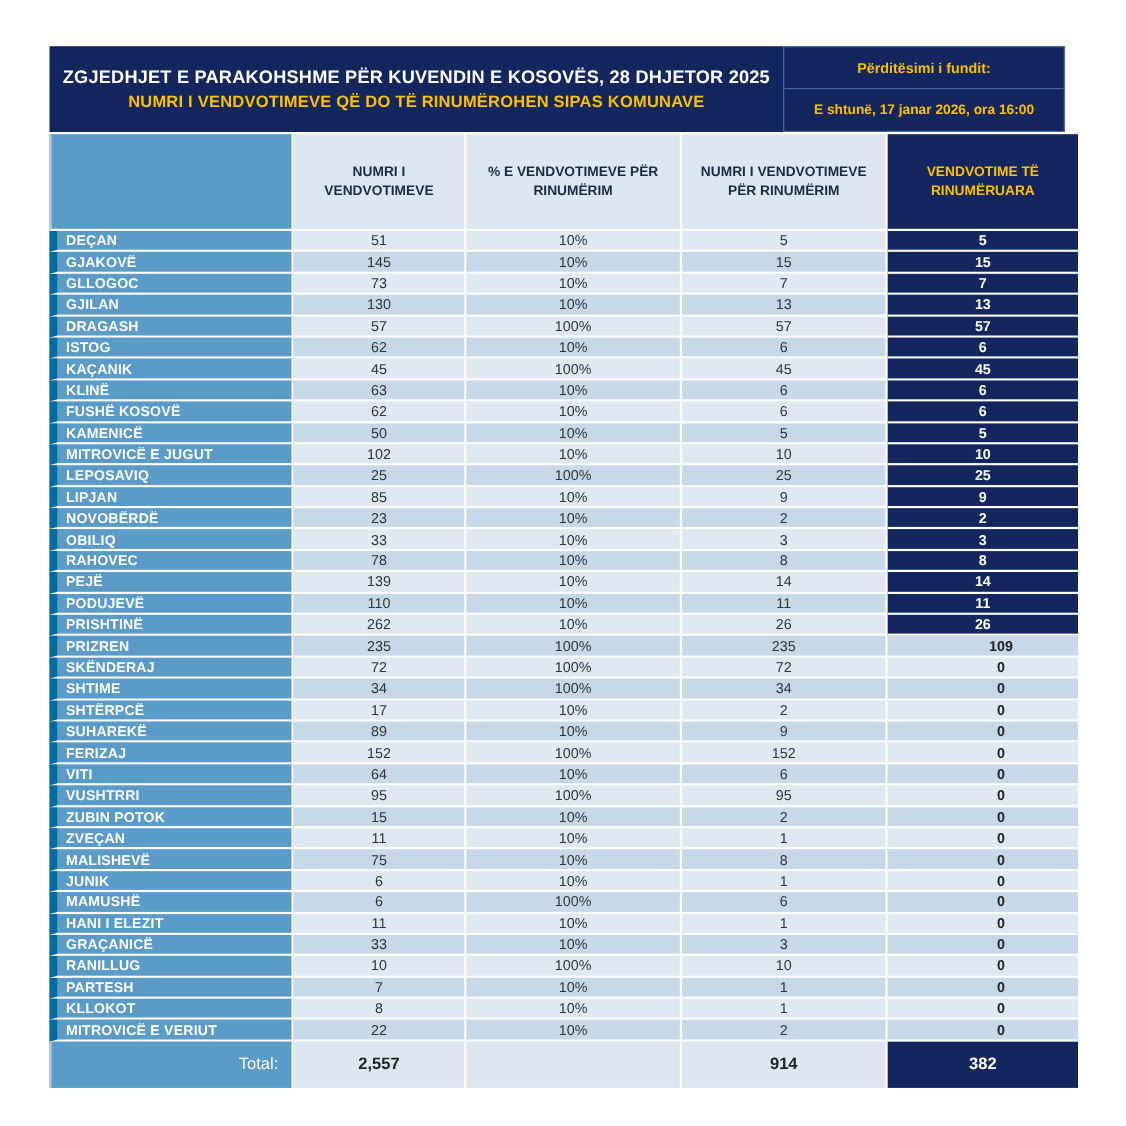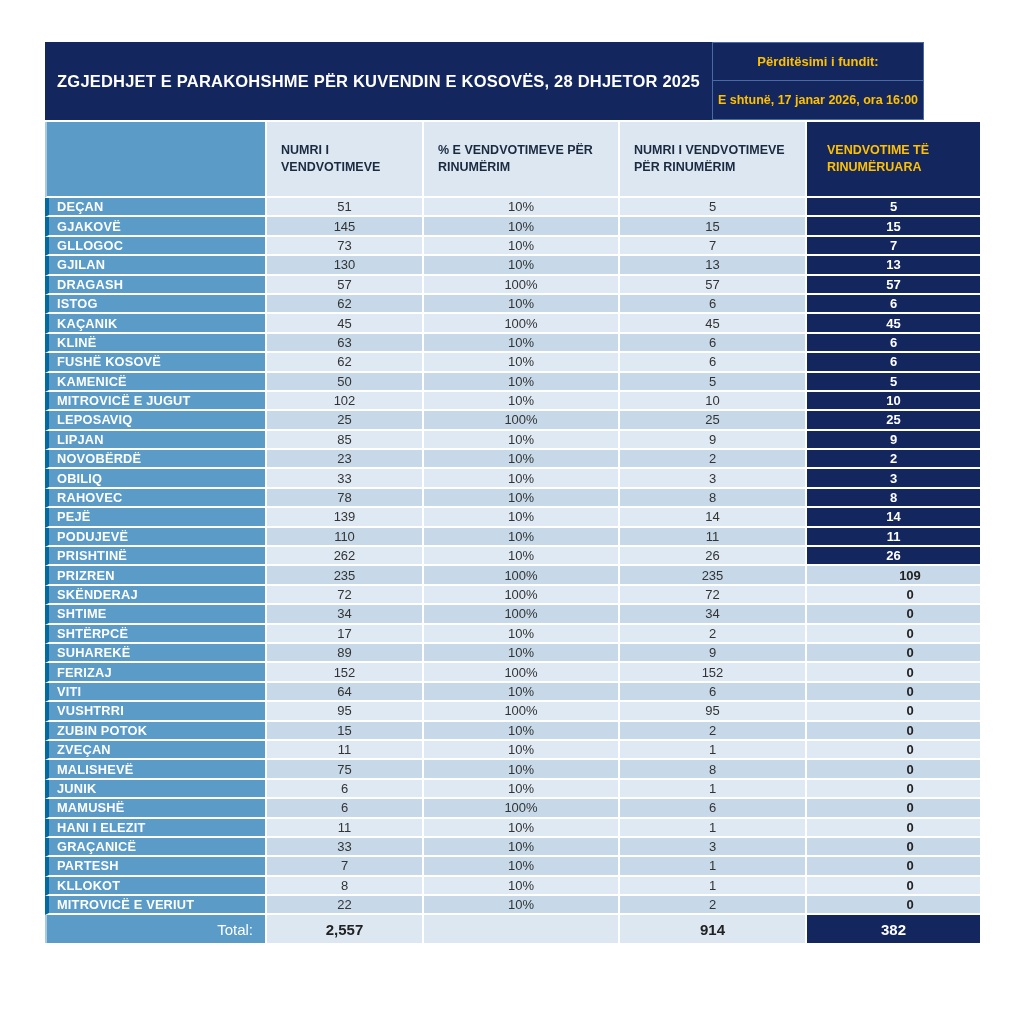--- a/index.html
+++ b/index.html
@@ -9,74 +9,75 @@
   
   .header-row{display:flex;height:78px;}
   .title-box{
     width:667px;box-sizing:border-box;
     background:var(--navy,#14265E);
     display:flex;flex-direction:column;justify-content:center;align-items:center;text-align:center;
   }
   .title1{color:#ffffff;font-weight:bold;font-size:16.5px;letter-spacing:.2px;}
   .title2{color:var(--gold,#FFC000);font-weight:bold;font-size:15px;margin-top:4px;letter-spacing:.2px;}
   .update-box{
-    width:212px;box-sizing:border-box;background:var(--navy,#14265E);
+    width:256px;box-sizing:border-box;background:var(--navy,#14265E);
     border:1px solid var(--border-blue,#4A6AA5);
     display:flex;flex-direction:column;
   }
   .update-top{flex:0 0 37px;display:flex;align-items:center;justify-content:center;
     border-bottom:1px solid var(--border-blue,#4A6AA5);
     color:var(--gold,#FFC000);font-weight:bold;font-size:13px;}
   .update-bottom{flex:1;display:flex;align-items:center;justify-content:center;
     color:var(--gold,#FFC000);font-weight:bold;font-size:12.5px;}
 
   
   table{border-collapse:separate;border-spacing:0;table-layout:fixed;width:935px;margin-top:2px;}
   th,td{box-sizing:border-box;overflow:hidden;}
 
   thead th{
-    height:76px;background:var(--head-light,#DCE7F1);
+    height:88px;background:var(--head-light,#DCE7F1);
     color:#1B2A41;font-size:12.5px;font-weight:bold;line-height:1.35;
-    text-align:left;vertical-align:middle;padding:0 14px;
+    text-align:center;vertical-align:middle;padding:0 14px;
     border-right:2px solid #fff;border-bottom:2px solid #fff;
   }
   thead th.muni-h{background:var(--blue,#5B9BC8);border-left:2px solid #A9C9E0;}
   thead th.navy-h{background:var(--navy,#14265E);color:var(--gold,#FFC000);border-right:none;padding:4px 20px;}
 
   tbody td{height:19.4px;font-size:13px;border-bottom:2px solid #fff;}
   .td-muni{
     background:var(--blue,#5B9BC8);color:#ffffff;font-weight:bold;font-size:12.8px;
     padding-left:8px;text-align:left;letter-spacing:.2px;
-    border-left:4px solid #0369a1;border-right:2px solid #fff;
+    border-left:7px solid #0369a1;border-right:2px solid #fff;
   }
   .td-num{text-align:center;color:#333333;border-right:2px solid #fff;}
   tr.odd  .td-num{background:var(--row-light,#DFE9F3);}
   tr.even .td-num{background:var(--row-dark,#C7D9E9);}
   .td-bold{font-weight:bold;color:#222222;padding-left:34px;}
   .td-last{border-right:none;}
   .td-recounted-navy{
     background:var(--navy,#14265E);color:#ffffff;font-weight:bold;text-align:center;
   }
 
-  tfoot td{height:28px;font-size:15px;}
+  tfoot td{height:42px;font-size:15px;}
   .total-label{
     background:var(--blue,#5B9BC8);color:#ffffff;text-align:right;padding-right:12px;
     border-left:2px solid #A9C9E0;border-right:2px solid #fff;font-weight:normal;
   }
   .total-num{background:var(--head-light,#DCE7F1);color:#222222;font-weight:bold;text-align:center;border-right:2px solid #fff;}
   .total-recounted{background:var(--navy,#14265E);color:#ffffff;font-weight:bold;text-align:center;}
 </style>
 </head>
 <body>
 
 <div class="page">
 
   <div class="header-row">
     <div class="title-box">
       <div class="title1">ZGJEDHJET E PARAKOHSHME PËR KUVENDIN E KOSOVËS, 28 DHJETOR 2025</div>
+      <div class="title2">NUMRI I VENDVOTIMEVE QË DO TË RINUMËROHEN SIPAS KOMUNAVE</div>
     </div>
     <div class="update-box">
       <div class="update-top">Përditësimi i fundit:</div>
       <div class="update-bottom">E shtunë, 17 janar 2026, ora 16:00</div>
     </div>
   </div>
 
   <table>
     <colgroup>
       <col style="width:222px">
@@ -326,20 +327,27 @@
           <td class="td-num">1</td>
           <td class="td-num td-bold td-last">0</td>
         </tr>
         <tr class="even">
           <td class="td-muni">GRAÇANICË</td>
           <td class="td-num">33</td>
           <td class="td-num">10%</td>
           <td class="td-num">3</td>
           <td class="td-num td-bold td-last">0</td>
         </tr>
+        <tr class="odd">
+          <td class="td-muni">RANILLUG</td>
+          <td class="td-num">10</td>
+          <td class="td-num">100%</td>
+          <td class="td-num">10</td>
+          <td class="td-num td-bold td-last">0</td>
+        </tr>
         <tr class="even">
           <td class="td-muni">PARTESH</td>
           <td class="td-num">7</td>
           <td class="td-num">10%</td>
           <td class="td-num">1</td>
           <td class="td-num td-bold td-last">0</td>
         </tr>
         <tr class="odd">
           <td class="td-muni">KLLOKOT</td>
           <td class="td-num">8</td>

